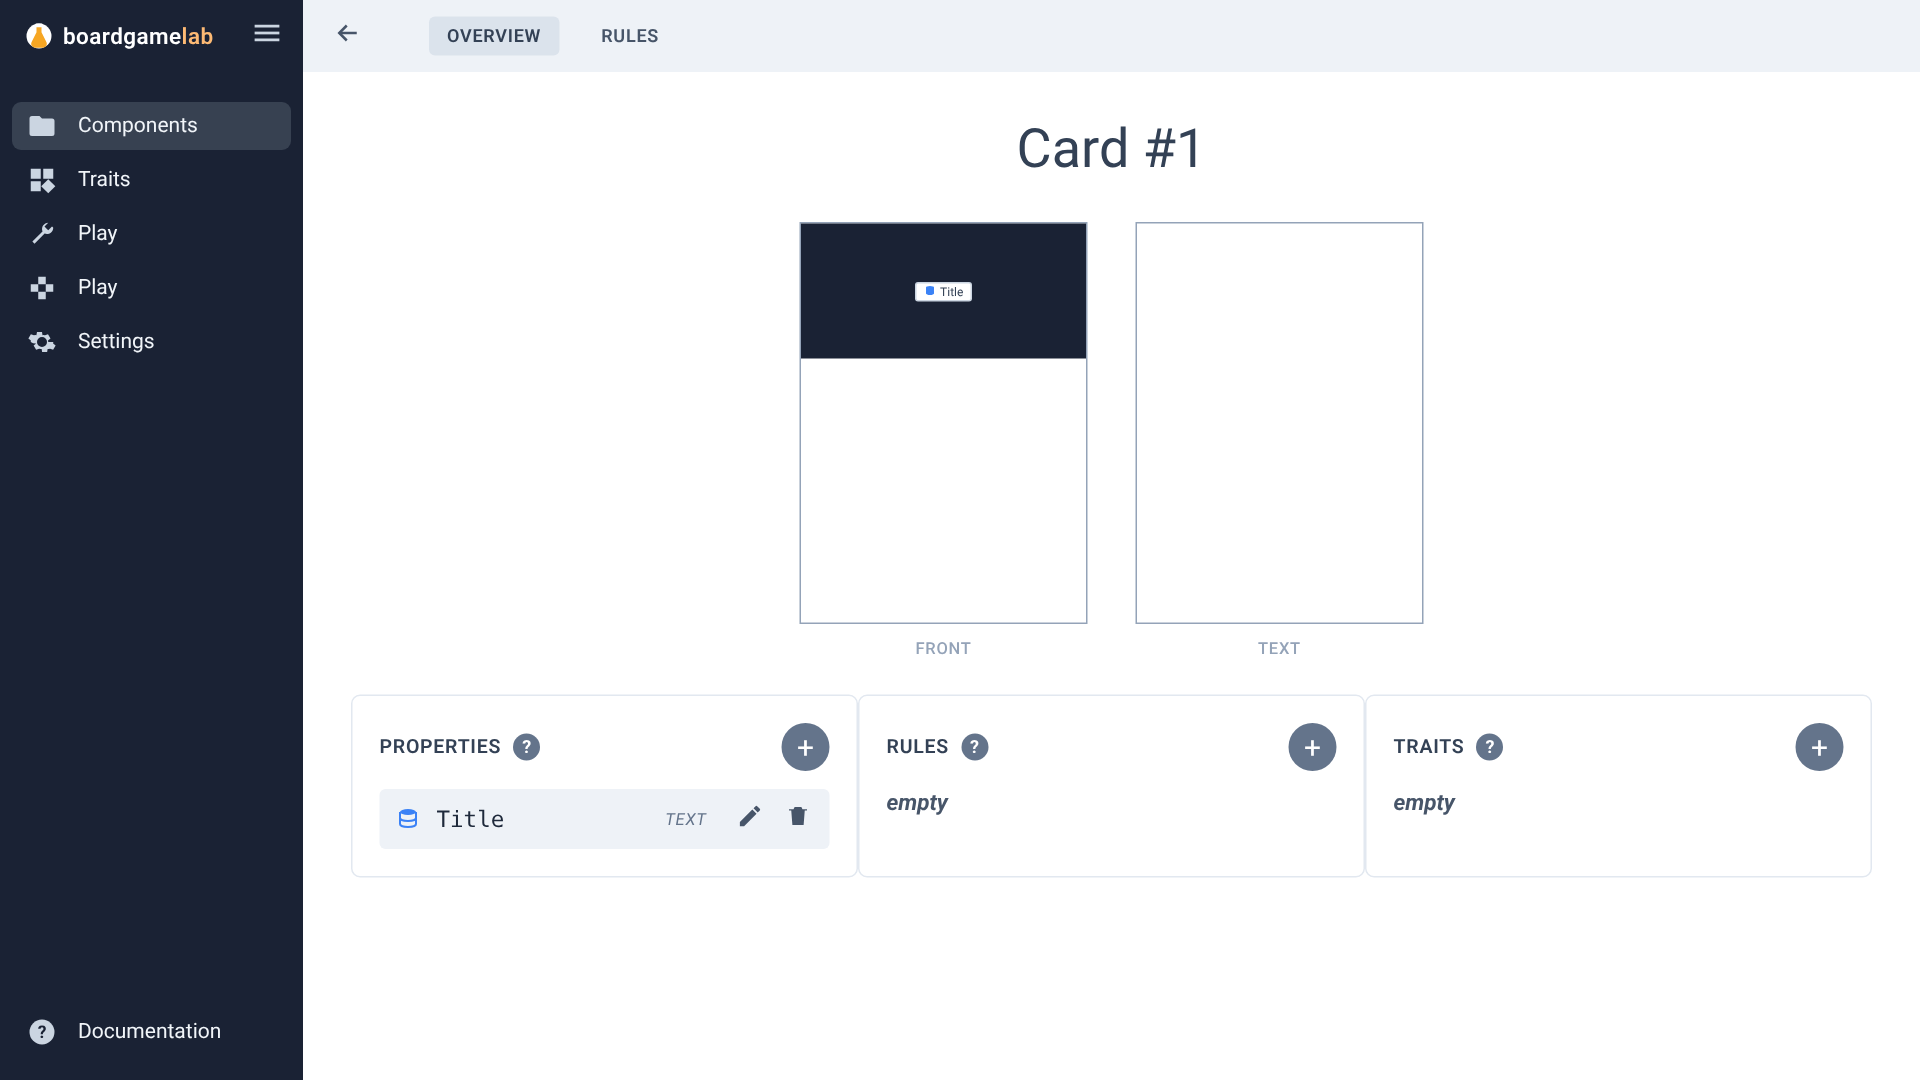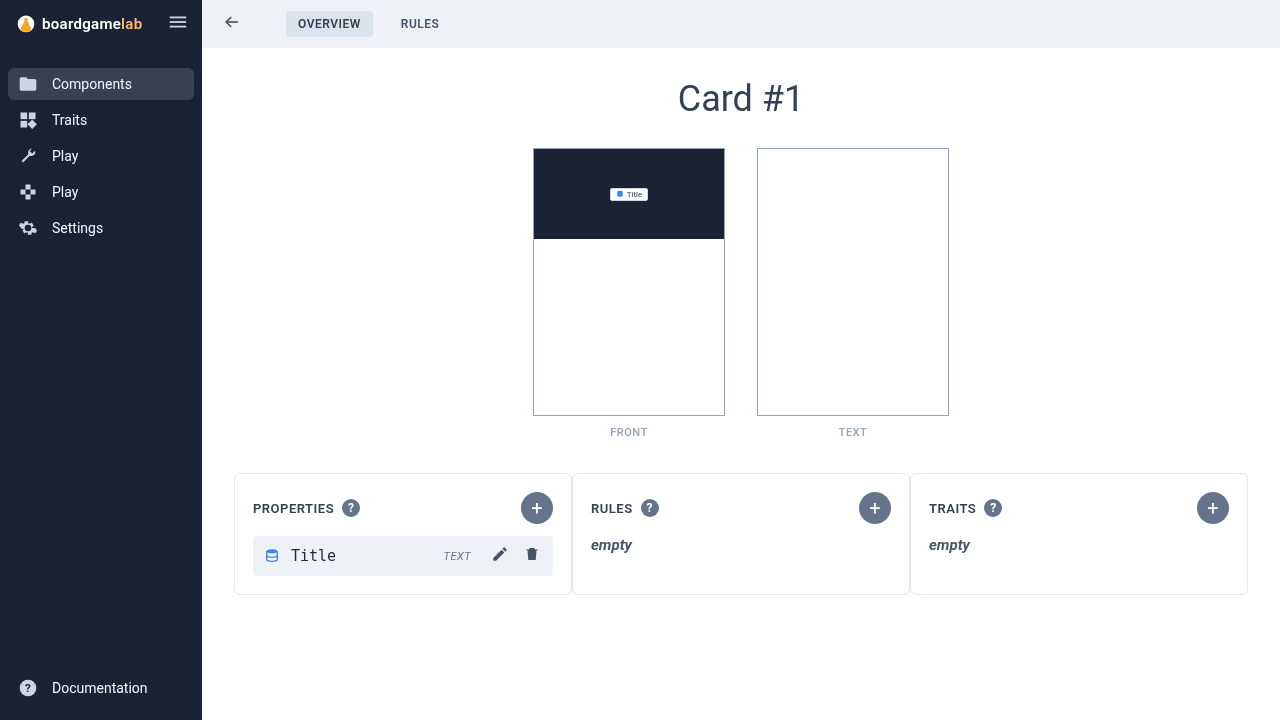--- a/index.html
+++ b/index.html
@@ -138,21 +138,21 @@
   .title-chip-icon { width:8px; height:8px; }
   .card-caption {
     font-size: 11px;
     letter-spacing: 0.5px;
     color:#94a3b8;
     font-weight: 500;
   }
 
   .panels {
     display:flex;
-    margin-top: 34px;
+    margin-top: 24px;
     justify-content: space-between;
   }
   .panel {
     flex:1;
     border:1px solid #e2e8f0;
     border-radius: 6px;
     padding: 18px;
     min-height: 90px;
   }
   .panel-header {

